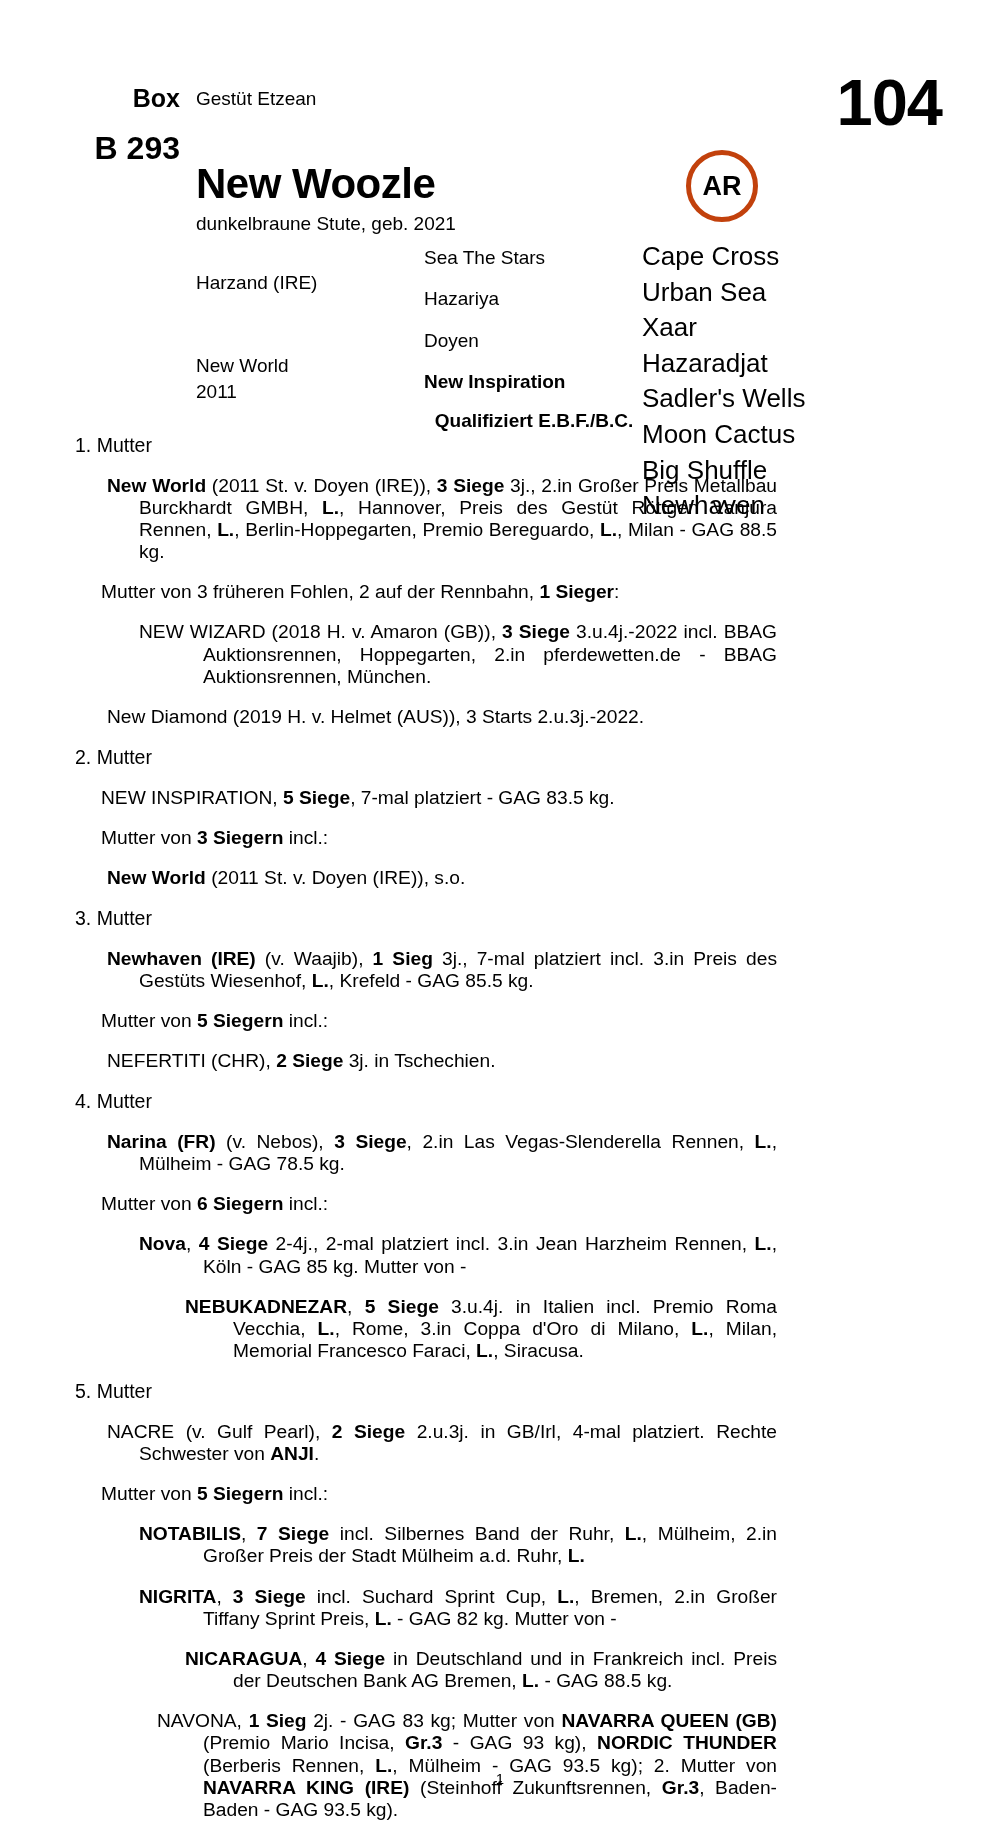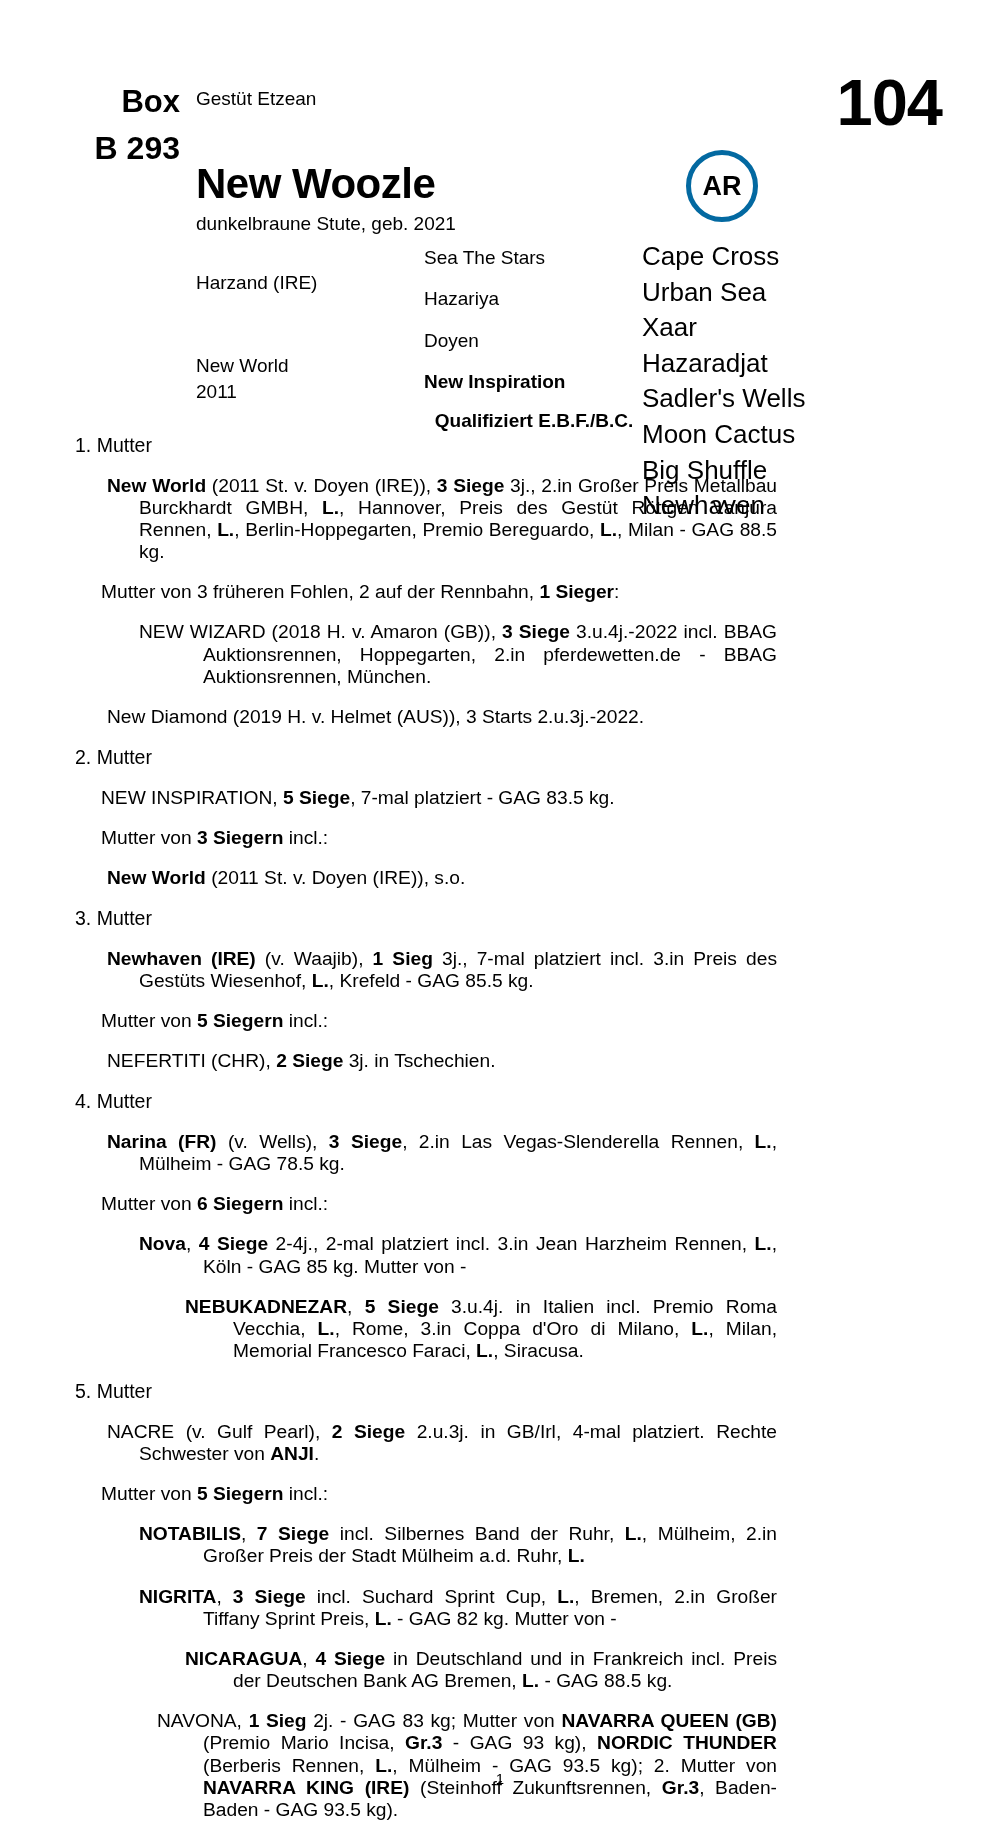--- a/index.html
+++ b/index.html
@@ -24,21 +24,21 @@
 
   
   .header {
     position: relative;
     height: 120px;
   }
   .box-label {
     position: absolute;
     left: 108px;
     top: 82px;
-    font-size: 31px;
+    font-size: 25px;
     font-weight: bold;
     letter-spacing: 0px;
     line-height: 1.32;
     text-align: right;
     width: 72px;
   }
   .box-number {
     position: absolute;
     left: 75px;
     top: 127px;
@@ -63,21 +63,21 @@
     font-weight: bold;
     line-height: 1;
     letter-spacing: -1px;
   }
   .ar-badge {
     position: absolute;
     left: 686px;
     top: 150px;
     width: 72px;
     height: 72px;
-    border: 5px solid #0369a1;
+    border: 5px solid #c2410c;
     border-radius: 50%;
     box-sizing: border-box;
     display: flex;
     align-items: center;
     justify-content: center;
     font-size: 27px;
     font-weight: bold;
     letter-spacing: 0px;
   }
 
@@ -247,21 +247,21 @@
     <p class="p i1 nojust"><span>NEW INSPIRATION, </span><b>5 Siege</b><span>, 7-mal platziert - GAG 83.5 kg.</span></p>
     <p class="p i1 nojust"><span>Mutter von </span><b>3 Siegern</b><span> incl.:</span></p>
     <p class="p i2 nojust"><b>New World</b><span> (2011 St. v. Doyen (IRE)), s.o.</span></p>
 
     <div class="sec-head">3. Mutter</div>
     <p class="p i2"><b>Newhaven (IRE)</b><span> (v. Waajib), </span><b>1 Sieg</b><span> 3j., 7-mal platziert incl. 3.in Preis des Gestüts Wiesenhof, </span><b>L.</b><span>, Krefeld - GAG 85.5 kg.</span></p>
     <p class="p i1 nojust"><span>Mutter von </span><b>5 Siegern</b><span> incl.:</span></p>
     <p class="p i2 nojust"><span>NEFERTITI (CHR), </span><b>2 Siege</b><span> 3j. in Tschechien.</span></p>
 
     <div class="sec-head">4. Mutter</div>
-    <p class="p i2"><b>Narina (FR)</b><span> (v. Wells), </span><b>3 Siege</b><span>, 2.in Las Vegas-Slenderella Rennen, </span><b>L.</b><span>, Mülheim - GAG 78.5 kg.</span></p>
+    <p class="p i2"><b>Narina (FR)</b><span> (v. Nebos), </span><b>3 Siege</b><span>, 2.in Las Vegas-Slenderella Rennen, </span><b>L.</b><span>, Mülheim - GAG 78.5 kg.</span></p>
     <p class="p i1 nojust"><span>Mutter von </span><b>6 Siegern</b><span> incl.:</span></p>
     <p class="p i3"><b>Nova</b><span>, </span><b>4 Siege</b><span> 2-4j., 2-mal platziert incl. 3.in Jean Harzheim Rennen, </span><b>L.</b><span>, Köln - GAG 85 kg. Mutter von -</span></p>
     <p class="p i5"><b>NEBUKADNEZAR</b><span>, </span><b>5 Siege</b><span> 3.u.4j. in Italien incl. Premio Roma Vecchia, </span><b>L.</b><span>, Rome, 3.in Coppa d'Oro di Milano, </span><b>L.</b><span>, Milan, Memorial Francesco Faraci, </span><b>L.</b><span>, Siracusa.</span></p>
 
     <div class="sec-head">5. Mutter</div>
     <p class="p i2"><span>NACRE (v. Gulf Pearl), </span><b>2 Siege</b><span> 2.u.3j. in GB/Irl, 4-mal platziert. Rechte Schwester von </span><b>ANJI</b><span>.</span></p>
     <p class="p i1 nojust"><span>Mutter von </span><b>5 Siegern</b><span> incl.:</span></p>
     <p class="p i3"><b>NOTABILIS</b><span>, </span><b>7 Siege</b><span> incl. Silbernes Band der Ruhr, </span><b>L.</b><span>, Mülheim, 2.in Großer Preis der Stadt Mülheim a.d. Ruhr, </span><b>L.</b></p>
     <p class="p i3"><b>NIGRITA</b><span>, </span><b>3 Siege</b><span> incl. Suchard Sprint Cup, </span><b>L.</b><span>, Bremen, 2.in Großer Tiffany Sprint Preis, </span><b>L.</b><span> - GAG 82 kg. Mutter von -</span></p>
     <p class="p i5"><b>NICARAGUA</b><span>, </span><b>4 Siege</b><span> in Deutschland und in Frankreich incl. Preis der Deutschen Bank AG Bremen, </span><b>L.</b><span> - GAG 88.5 kg.</span></p>

